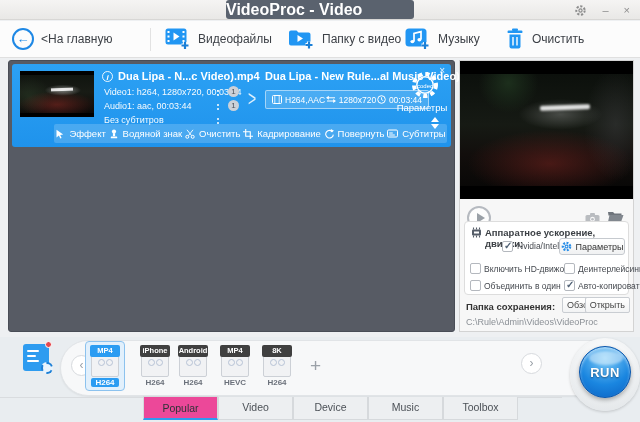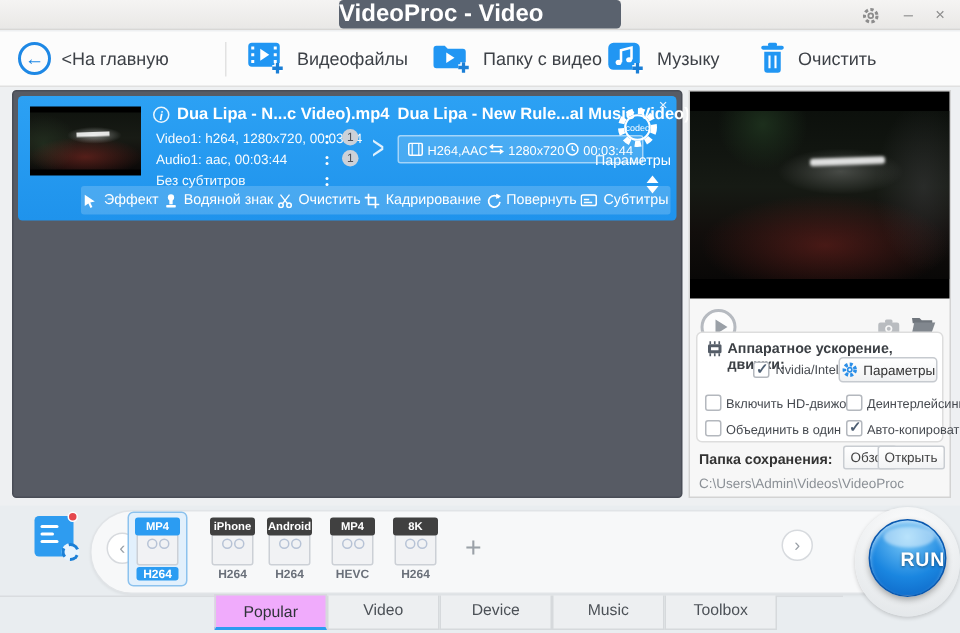--- a/index.html
+++ b/index.html
@@ -141,29 +141,29 @@
   .reel i { width:7px; height:7px; border:1.5px solid #b7c3d6; border-radius:50%; }
   .fmt-bottom { position:absolute; left:0; right:0; bottom:0; text-align:center;
     font-size:8px; font-weight:bold; color:#6a707a; }
   .fmt-card.sel .fmt-top { background:#2b9cf2; }
   .fmt-card.sel .fmt-bottom { background:#2b9cf2; color:#fff; border-radius:2px; margin:0 1px; }
   .plus-glyph { position:absolute; left:310px; top:18px; font-size:19px; color:#9ba1a8; font-weight:normal; }
 
   .tabs-line { position:absolute; left:0; top:60px; width:562px; border-top:1px solid #d9dcdf; }
   .shelf-tab { position:absolute; top:60px; width:75px; height:23px; background:#edeff1;
     border:1px solid #d6d9dc; border-top:none; font-size:10.5px; color:#4c5157; text-align:center; line-height:21px; }
-  .shelf-tab.active { background:#f0abfc; border-top:1px solid #d6d9dc; margin-top:-1px; height:24px;
+  .shelf-tab.active { background:#ec4899; border-top:1px solid #d6d9dc; margin-top:-1px; height:24px;
     border-bottom:2px solid #2d9bf0; color:#2e3338; line-height:22px; }
 
   .run-pedestal { position:absolute; left:570px; top:1px; width:70px; height:73px; border-radius:50%;
     background:radial-gradient(circle at 50% 28%, #ffffff, #dfe3e6); box-shadow:0 1px 3px rgba(0,0,0,.18); }
   .run-btn { position:absolute; left:579px; top:9px; width:52px; height:52px; border-radius:50%;
     background:radial-gradient(circle at 50% 22%, #7ecbf8, #1a86e0 58%, #0b61c2);
     border:1px solid #0a57ad; color:#fff; font-weight:bold; font-size:13px; letter-spacing:.5px;
-    text-align:right; line-height:52px; text-shadow:0 1px 2px rgba(0,0,0,.45);
+    text-align:center; line-height:52px; text-shadow:0 1px 2px rgba(0,0,0,.45);
     box-shadow:inset 0 2px 3px rgba(255,255,255,.55), 0 2px 4px rgba(0,0,0,.3); }
   .run-btn::before { content:""; position:absolute; left:9px; top:4px; width:34px; height:14px;
     border-radius:50%; background:rgba(255,255,255,.45); filter:blur(1px); }
 
   svg { display:block; }
 </style>
 </head>
 <body>
 
 <div class="titlebar">
@@ -426,21 +426,21 @@
 
     <span class="cb" style="left:5px; top:58px;"></span>
     <span class="cb-label" style="left:19px; top:59px;">Объединить в один</span>
     <span class="cb checked" style="left:99px; top:58px;"></span>
     <span class="cb-label" style="left:113px; top:59px;">Авто-копировать?</span>
   </div>
 
   <div class="save-label">Папка сохранения:</div>
   <div class="mini-btn btn-browse">Обзор</div>
   <div class="mini-btn btn-open">Открыть</div>
-  <div class="save-path">C:\Users\Admin\Videos\VideoProc</div>
+  <div class="save-path">C:\Rule\Admin\Videos\VideoProc</div>
 </div>
 
 <div class="bottom-bar">
   <div class="shelf"></div>
 
   <div class="fmt-out-icon">
     <i></i>
       <i></i>
       <i></i>
     <span class="fmt-gear"></span>

